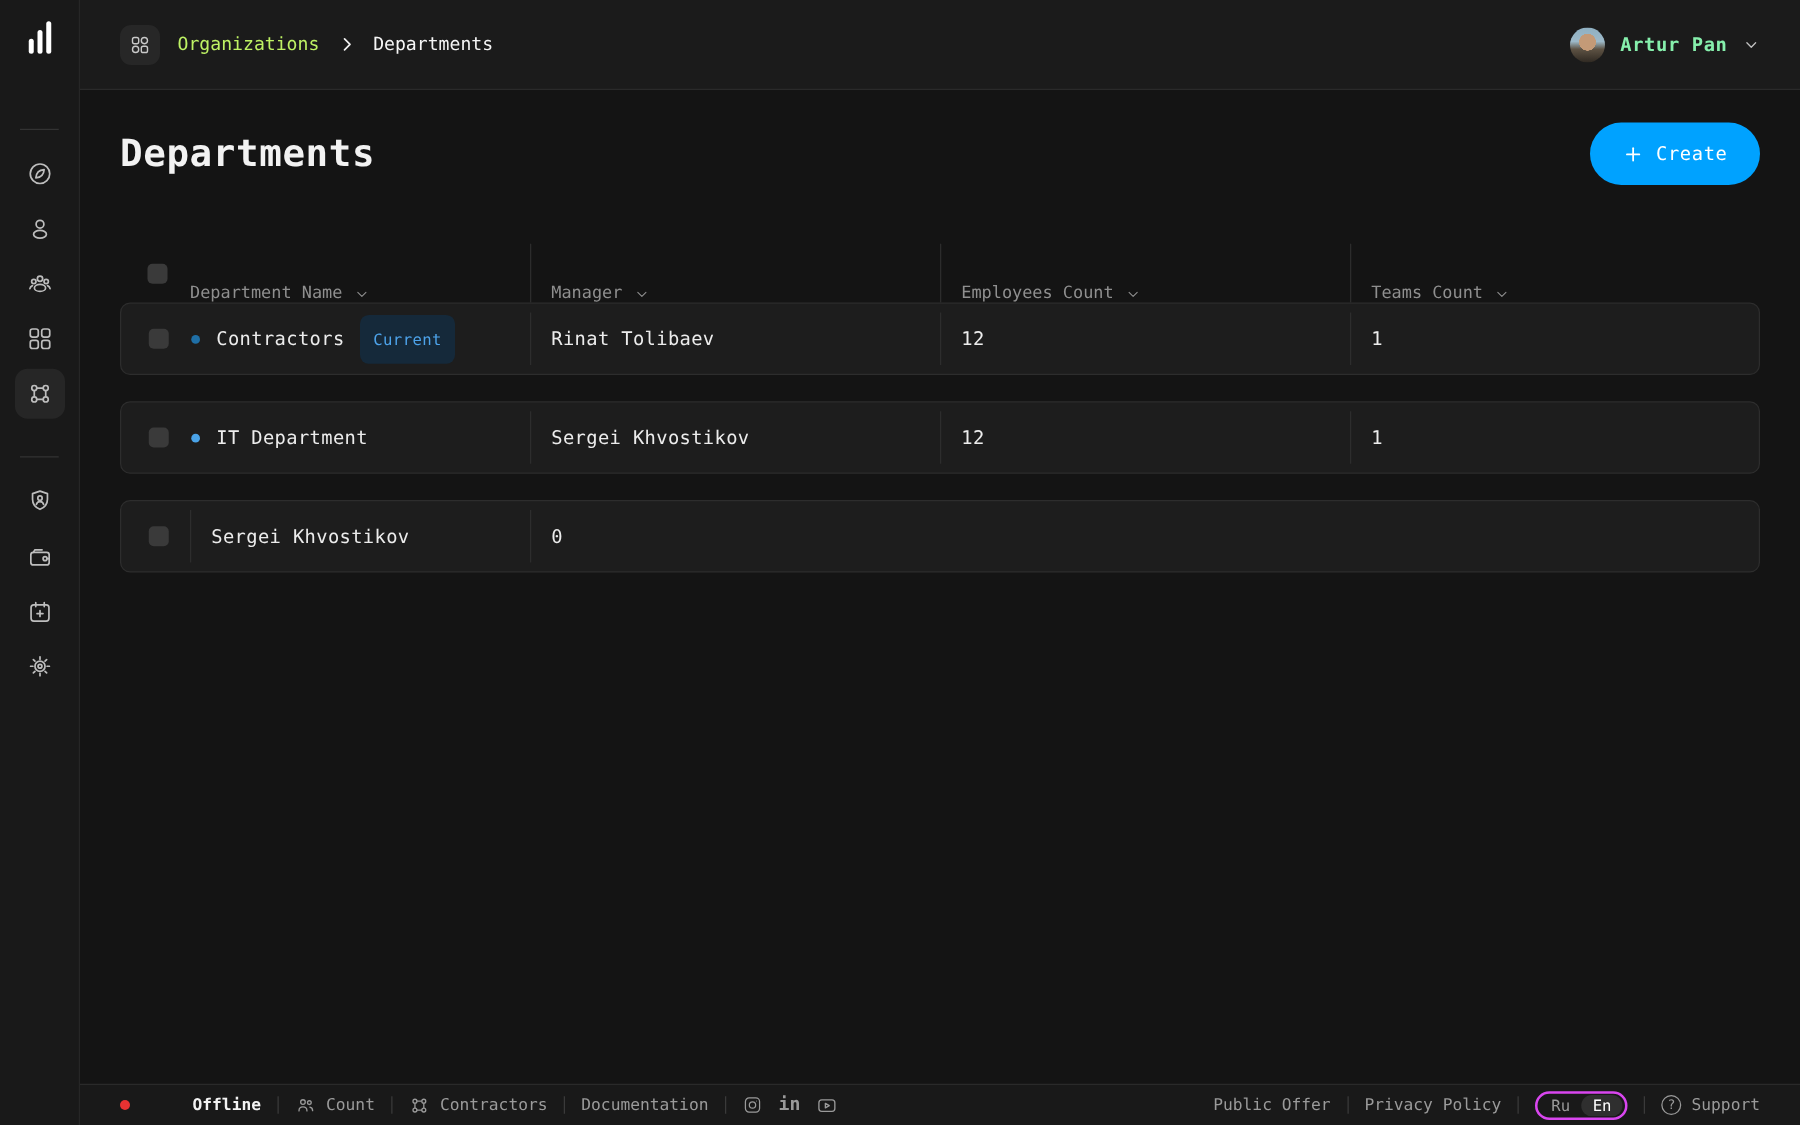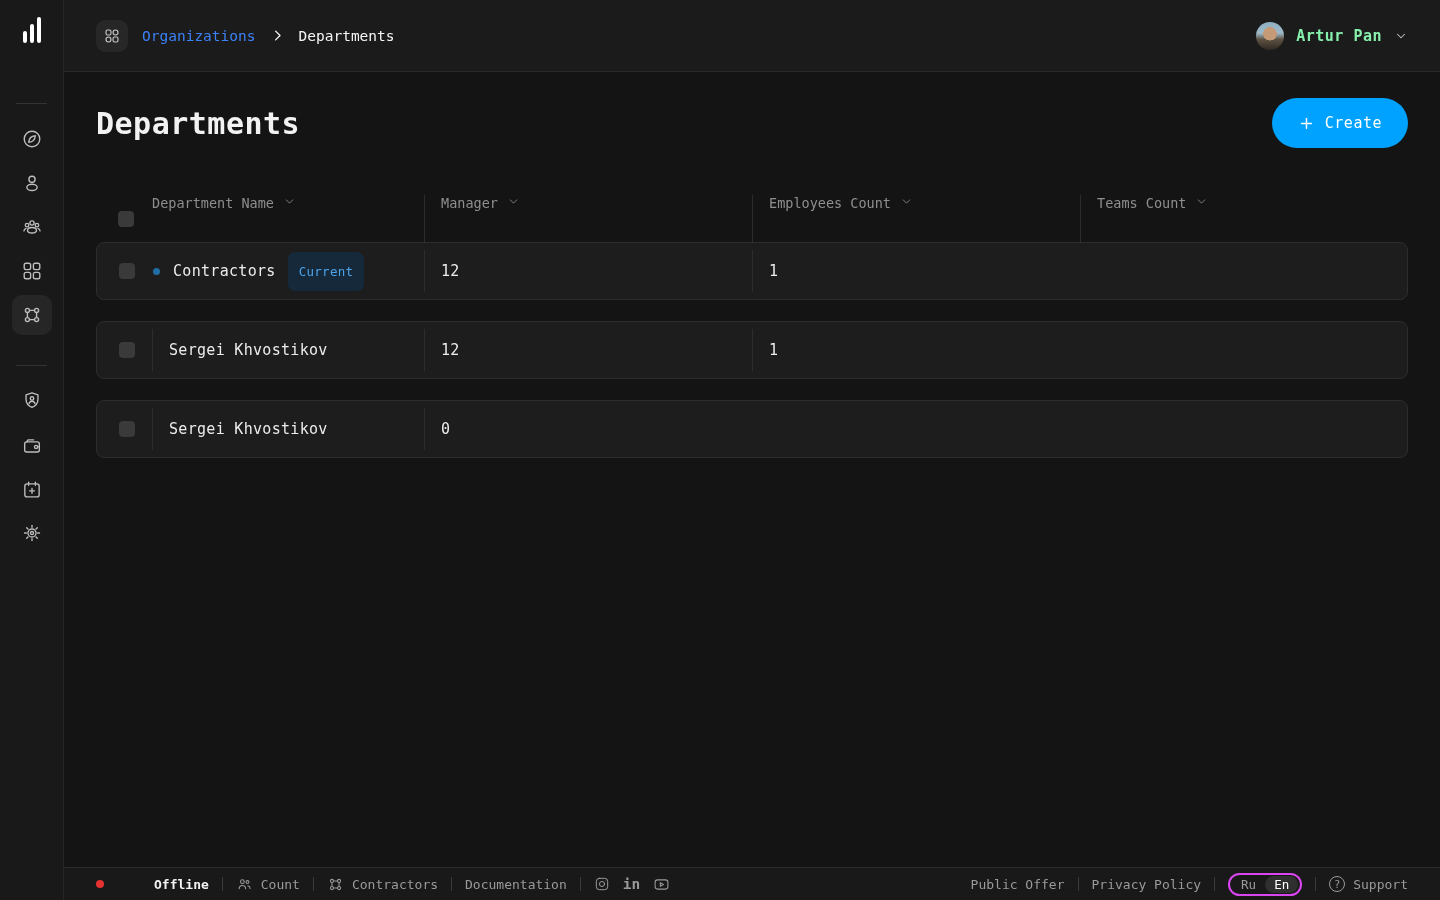--- a/index.html
+++ b/index.html
@@ -32,21 +32,21 @@
   
   .topbar {
     position:absolute; left:64px; top:0; width:1376px; height:72px;
     background:#1b1b1b; border-bottom:1px solid #2a2a2a;
     display:flex; align-items:center; justify-content:space-between; padding:0 32px;
   }
   .breadcrumb { display:flex; align-items:center; gap:14px; }
   .crumb-iconbox { width:32px; height:32px; border-radius:9px; background:#272727;
     display:flex; align-items:center; justify-content:center; }
   .crumb-iconbox svg { stroke:#c9c9c9; fill:none; stroke-width:1.5; }
-  .crumb-link { font-size:14.5px; color:#3b82f6; cursor:pointer; }
+  .crumb-link { font-size:14.5px; color:#bef264; cursor:pointer; }
   .crumb-sep svg { stroke:#f0f0f0; fill:none; stroke-width:2.2; stroke-linecap:round; stroke-linejoin:round; }
   .crumb-current { font-size:14.5px; color:#f5f5f5; }
   .user-menu { display:flex; align-items:center; gap:12px; cursor:pointer; }
   .avatar {
     width:28px; height:28px; border-radius:50%;
     background:
       radial-gradient(circle at 50% 42%, #c49a77 0 31%, rgba(0,0,0,0) 32%),
       linear-gradient(180deg, #8fb0c2 0%, #9db9c8 40%, #5d5243 62%, #2f2922 100%);
   }
   .user-name { font-size:15px; font-weight:bold; color:#86efac; letter-spacing:.5px; }
@@ -60,21 +60,21 @@
     height:50px; padding:0 26px; border:none; border-radius:25px;
     display:flex; align-items:center; gap:10px; cursor:pointer;
     color:#ffffff; font-size:15px; font-family:inherit; letter-spacing:.5px;
   }
   .create-btn svg { stroke:#ffffff; stroke-width:2; stroke-linecap:round; }
 
   
   .table { position:absolute; left:32px; top:123px; width:1312px; }
   .grid-cols { display:grid; grid-template-columns:56px 272px 328px 328px 328px; }
   .thead { height:47px; align-items:center; color:#8f8f8f; font-size:13.5px; }
-  .th { display:flex; align-items:flex-start; gap:9px; height:100%; }
+  .th { display:flex; align-items:flex-end; gap:9px; height:100%; }
   .th.sep { border-left:1px solid #2c2c2c; padding-left:16px; }
   .th svg { stroke:#8f8f8f; fill:none; stroke-width:1.6; stroke-linecap:round; stroke-linejoin:round; }
   .checkbox {
     width:16px; height:16px; border-radius:4px; background:#3a3a3a; cursor:pointer;
   }
   .cb-cell { display:flex; align-items:center; padding-left:22px; height:100%; }
   .trow {
     height:58px; margin-top:0; margin-bottom:21px; align-items:center;
     background:#1d1d1d; border:1px solid #2d2d2d; border-radius:8px; cursor:pointer;
   }
@@ -273,28 +273,33 @@
 
     <div class="grid-cols trow">
       <div class="cb-cell">
           <div class="checkbox"></div>
         </div>
       <div class="cell">
         <span class="dot" style="background-color: rgb(31, 111, 166);"></span>
         <span>Contractors</span>
         <span class="badge" style="background-color: rgb(21, 41, 58); color: rgb(77, 163, 234);">Current</span>
       </div>
+      <div class="cell sep">Rinat Tolibaev</div>
       <div class="cell sep">12</div>
       <div class="cell sep">1</div>
     </div>
 
     <div class="grid-cols trow">
       <div class="cb-cell">
           <div class="checkbox"></div>
         </div>
+      <div class="cell">
+        <span class="dot" style="background-color: rgb(74, 163, 232);"></span>
+        <span>IT Department</span>
+      </div>
       <div class="cell sep">Sergei Khvostikov</div>
       <div class="cell sep">12</div>
       <div class="cell sep">1</div>
     </div>
 
     <div class="grid-cols trow">
       <div class="cb-cell">
           <div class="checkbox"></div>
         </div>
       <div class="cell sep">Sergei Khvostikov</div>

